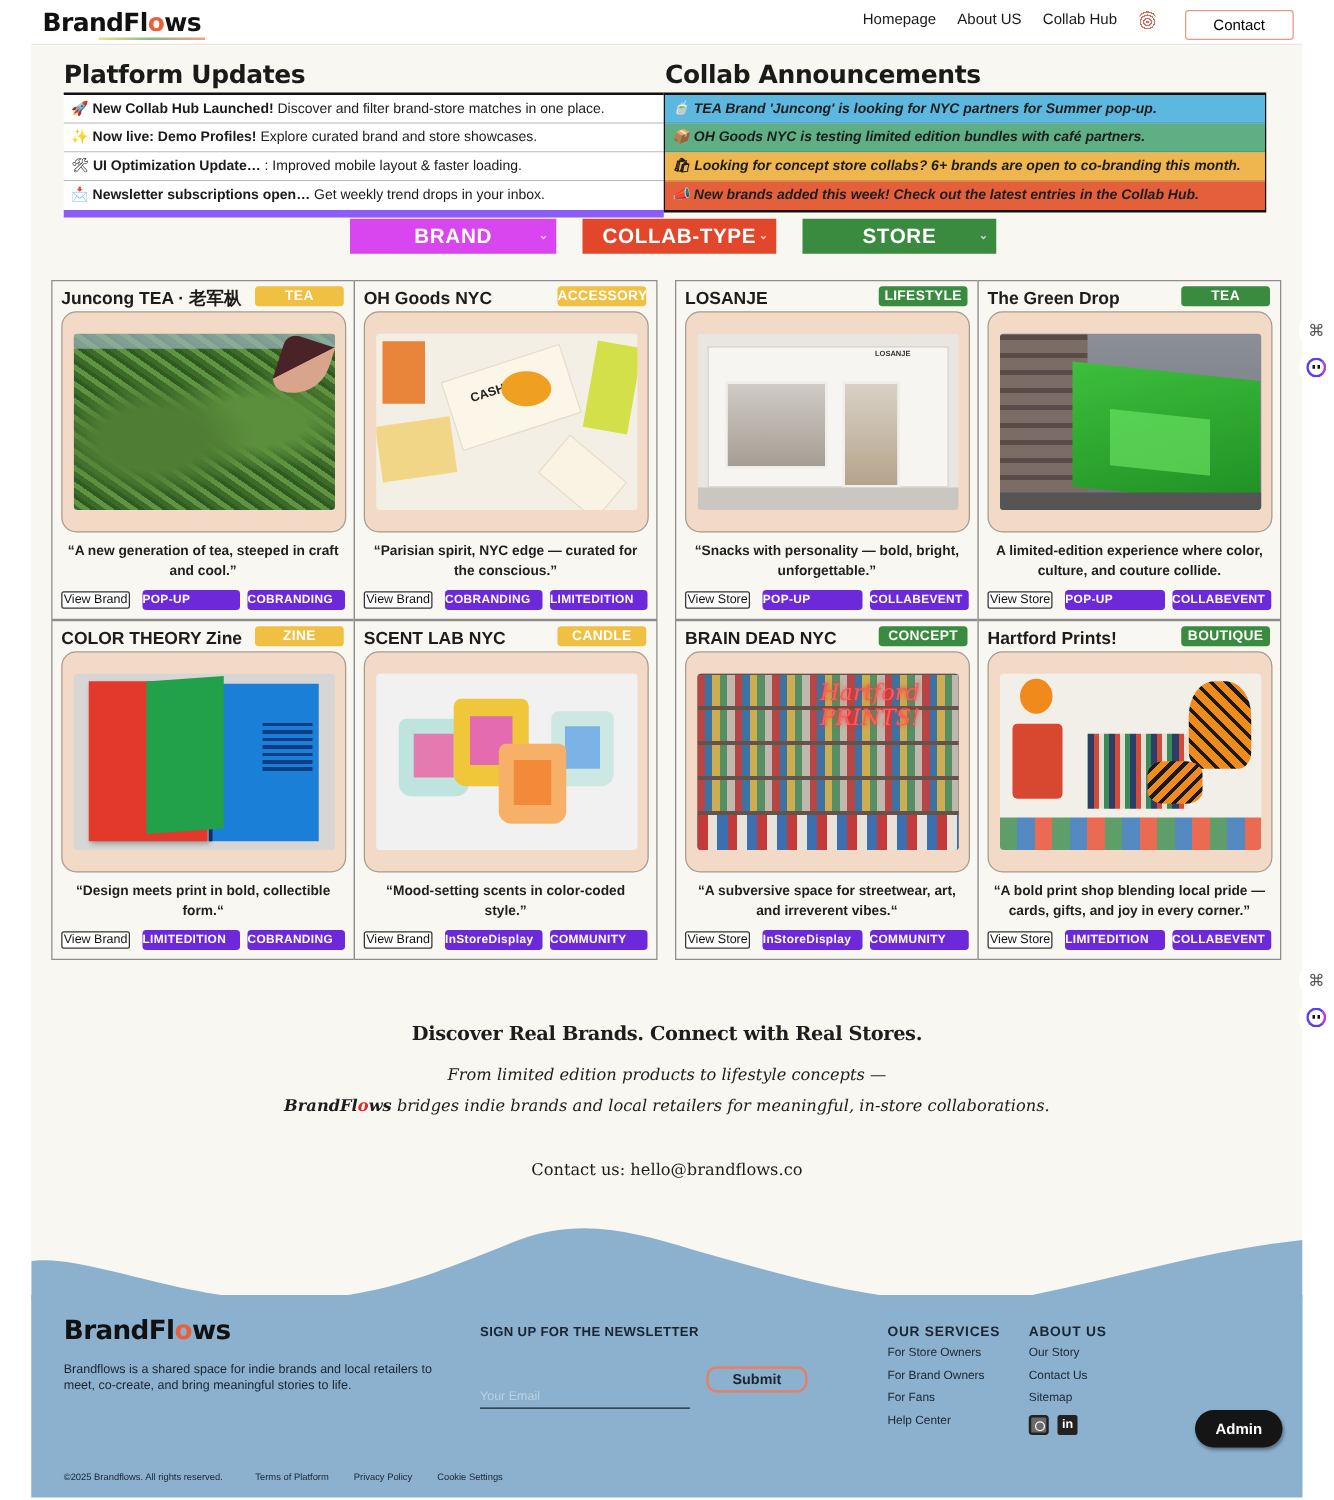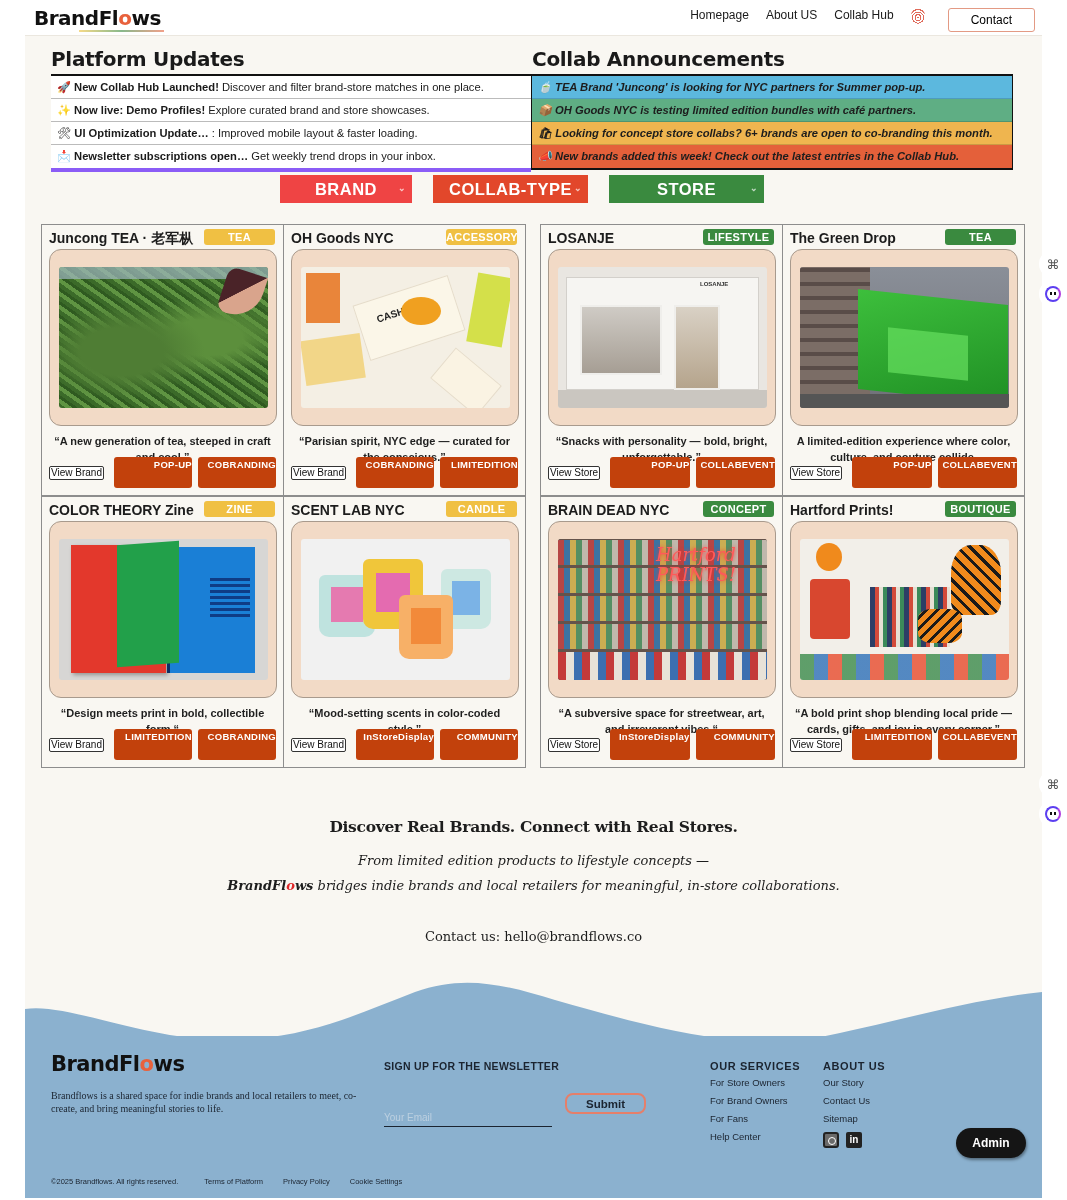--- a/index.html
+++ b/index.html
@@ -13,21 +13,21 @@
   .logo .underline { position: absolute; left: 45px; top: 24px; width: 85px; height: 2px; background: linear-gradient(90deg,#f0c23a,#3a8a3f,#e8613c); opacity: .6; }
   .nav { position: absolute; right: 7px; top: 8px; display: flex; gap: 17px; font-size: 12px; }
   .nav a { color: #1a1a1a; text-decoration: none; }
   .fingerprint { width: 14px; height: 16px; border-radius: 50%; background: repeating-radial-gradient(circle at 50% 60%, #e06a5a 0 1px, #fff 1px 2.5px); }
   .contact-btn { border: 1px solid #e39a84; border-radius: 3px; padding: 4px 22px; background: #fff; font-size: 12px; margin-left: 6px; }
 
   
   .main { position: absolute; left: 25px; top: 36px; width: 1017px; height: 1000px; background: #f9f7f2; }
 
   .sec-title { position: absolute; top: 11px; font-family: "DejaVu Sans", sans-serif; font-weight: bold; font-size: 20px; letter-spacing: -0.3px; color: #1a1a1a; }
-  .updates { position: absolute; left: 26px; top: 38px; width: 480px; border-top: 2px solid #111; border-bottom: 4px solid #8b5cf6; }
+  .updates { position: absolute; left: 26px; top: 38px; width: 480px; border-top: 2px solid #111; border-bottom: 6px solid #8b5cf6; }
   .updates .row { height: 23px; line-height: 22px; font-size: 11.2px; padding-left: 6px; border-bottom: 1px solid #bbb; background: #fff; white-space: nowrap; overflow: hidden; }
   .updates .row:last-child { border-bottom: none; }
   .updates b { font-weight: bold; }
   .announce { position: absolute; left: 506px; top: 38px; width: 482px; border: 1.5px solid #111; border-top-width: 2px; border-bottom-width: 2px; }
   .announce .row { height: 23px; line-height: 22px; font-size: 11.2px; font-style: italic; font-weight: bold; padding-left: 6px; border-bottom: 1px solid rgba(0,0,0,.15); white-space: nowrap; overflow: hidden; color: #1d1d1d; }
   .announce .row:last-child { border-bottom: none; }
 
   
   .filters { position: absolute; top: 139px; left: 255px; display: flex; gap: 21px; }
   .filter { height: 28px; display: flex; align-items: center; justify-content: center; position: relative; color: #fff; font-weight: bold; font-size: 16.5px; letter-spacing: .5px; }
@@ -36,21 +36,21 @@
   
   .grid { position: absolute; top: 188px; }
   .card { position: absolute; width: 243px; height: 272px; border: 1px solid #8d8d8d; background: #f9f7f2; }
   .card .name { position: absolute; left: 7px; top: 5px; font-size: 14px; font-weight: bold; color: #1c1c1c; white-space: nowrap; }
   .card .cat { position: absolute; right: 8px; top: 4px; width: 71px; height: 16px; border-radius: 3px; color: #fff; font-size: 11px; font-weight: bold; text-align: center; line-height: 16px; letter-spacing: .3px; }
   .card .frame { position: absolute; left: 7px; top: 24px; width: 228px; height: 177px; border: 1px solid #a89a8d; border-radius: 12px; background: #f2dac6; }
   .card .img { position: absolute; left: 9px; top: 17px; width: 209px; height: 141px; border-radius: 3px; overflow: hidden; }
   .card .quote { position: absolute; left: 10px; right: 10px; top: 208px; text-align: center; font-size: 11px; font-weight: bold; line-height: 16px; color: #1f1f1f; }
   .card .actions { position: absolute; left: 7px; right: 7px; bottom: 7px; display: flex; align-items: center; gap: 6px; }
   .view-btn { border: 1px solid #333; border-radius: 2px; font-size: 10px; padding: 0 1px; height: 14px; line-height: 12px; background: #fff; color: #111; white-space: nowrap; }
-  .tag { flex: 1; height: 31px; border-radius: 3px; background: #c2410c; color: #fff; font-size: 9.5px; font-weight: bold; text-align: right; line-height: 15px; letter-spacing: .3px; white-space: nowrap; }
+  .tag { flex: 1; height: 16px; border-radius: 3px; background: #6d28d9; color: #fff; font-size: 9.5px; font-weight: bold; text-align: left; line-height: 15px; letter-spacing: .3px; white-space: nowrap; }
   .tag.first { margin-left: 4px; }
 
   
   .img-tea { background: radial-gradient(ellipse at 30% 60%, #4f7d34 0 20%, transparent 40%), radial-gradient(ellipse at 70% 50%, #5c8f3c 0 18%, transparent 40%), repeating-linear-gradient(35deg, #3b6a29 0 4px, #5f9442 4px 8px, #2f5a20 8px 11px), #3f6d2c; }
   .img-tea::before { content:""; position:absolute; left:0; right:0; top:0; height:12px; background:#9fb6c1; opacity:.7; }
   .img-tea::after { content:""; position:absolute; right:6px; top:4px; width:40px; height:46px; border-radius: 10px 0 30px 10px; background: linear-gradient(135deg,#4a2328 0 45%,#d9a48c 46%); transform: rotate(18deg); }
   .img-oh { background: #f4efe4; }
   .img-oh .b1 { position:absolute; left:5px; top:6px; width:34px; height:50px; background:#e9853a; }
   .img-oh .b2 { position:absolute; left:58px; top:22px; width:100px; height:58px; background:#fbf6e8; border:1px solid #e5dccb; transform: rotate(-18deg); }
   .img-oh .b2::after { content:"CASHEW"; position:absolute; left:18px; top:14px; font-size:10px; font-weight:bold; color:#222; }
@@ -96,21 +96,21 @@
   .tagline.i2 { top: 842px; font-size: 13px; font-style: italic; }
   .tagline.i2 .brand { font-weight: bold; }
   .tagline.i2 .o { color: #e0282a; }
   .tagline.c { top: 893px; font-size: 13px; }
 
   
   .wave { position: absolute; left: 25px; top: 980px; width: 1017px; height: 60px; }
   .footer { position: absolute; left: 25px; top: 1036px; width: 1017px; height: 162px; background: #8bb1cf; }
   .f-logo { position: absolute; left: 26px; top: 16px; font-family: "DejaVu Sans", sans-serif; font-weight: bold; font-size: 21px; letter-spacing: -0.5px; color: #111; }
   .f-logo .o { color: #e8613c; }
-  .f-desc { position: absolute; left: 26px; top: 53px; width: 320px; font-size: 10px; line-height: 13px; color: #1b2430; font-family: Liberation Serif, serif; }
+  .f-desc { position: absolute; left: 26px; top: 53px; width: 320px; font-size: 10px; line-height: 13px; color: #1b2430; }
   .f-news { position: absolute; left: 359px; top: 24px; font-size: 10.5px; font-weight: bold; letter-spacing: .3px; color: #1b2430; }
   .f-email { position: absolute; left: 359px; top: 58px; width: 168px; height: 19px; border: none; border-bottom: 1.5px solid #1b2430; background: transparent; font-size: 10px; color: #1b2430; margin-top: 14px; }
   .f-email::placeholder { color: #bcd0e0; }
   .f-submit { position: absolute; left: 540px; top: 57px; width: 81px; height: 21px; border: 2px solid #e57f6a; border-radius: 8px; background: transparent; font-size: 11.5px; font-weight: bold; color: #1b2430; }
   .f-col { position: absolute; top: 24px; }
   .f-col .hd { font-size: 11px; font-weight: bold; letter-spacing: .6px; color: #1b2430; margin-bottom: 4px; }
   .f-col .lk { font-size: 9.5px; color: #1b2430; height: 18px; line-height: 14px; }
   .social { position: absolute; left: 798px; top: 96px; display: flex; gap: 7px; }
   .ig { width: 16px; height: 16px; border: 2px solid #222; border-radius: 3px; position: relative; background: #6a6a6a; }
   .ig::after { content:""; position:absolute; left:3px; top:3px; width:6px; height:6px; border:1.5px solid #fff; border-radius:50%; }
@@ -154,21 +154,21 @@
 
   <h2 class="sec-title" style="left:507px;">Collab Announcements</h2>
   <div class="announce">
     <div class="row" style="background:#5cb8de"><span>🍵</span><span> TEA Brand 'Juncong' is looking for NYC partners for Summer pop-up.</span></div>
     <div class="row" style="background:#5fae84"><span>📦</span><span> OH Goods NYC is testing limited edition bundles with café partners.</span></div>
     <div class="row" style="background:#efb54f"><span>🛍</span><span> Looking for concept store collabs? 6+ brands are open to co-branding this month.</span></div>
     <div class="row" style="background:#e4603a"><span>📣</span><span> New brands added this week! Check out the latest entries in the Collab Hub.</span></div>
   </div>
 
   <div class="filters">
-    <div class="filter" style="background:#ef4444;width:132px">
+    <div class="filter" style="background:#d946ef;width:165px">
       <span>BRAND</span>
         <span class="chev">⌄</span>
     </div>
     <div class="filter" style="background:#e2472b;width:155px">
       <span>COLLAB-TYPE</span>
         <span class="chev">⌄</span>
     </div>
     <div class="filter" style="background:#3a8a3f;width:155px">
       <span>STORE</span>
         <span class="chev">⌄</span>

